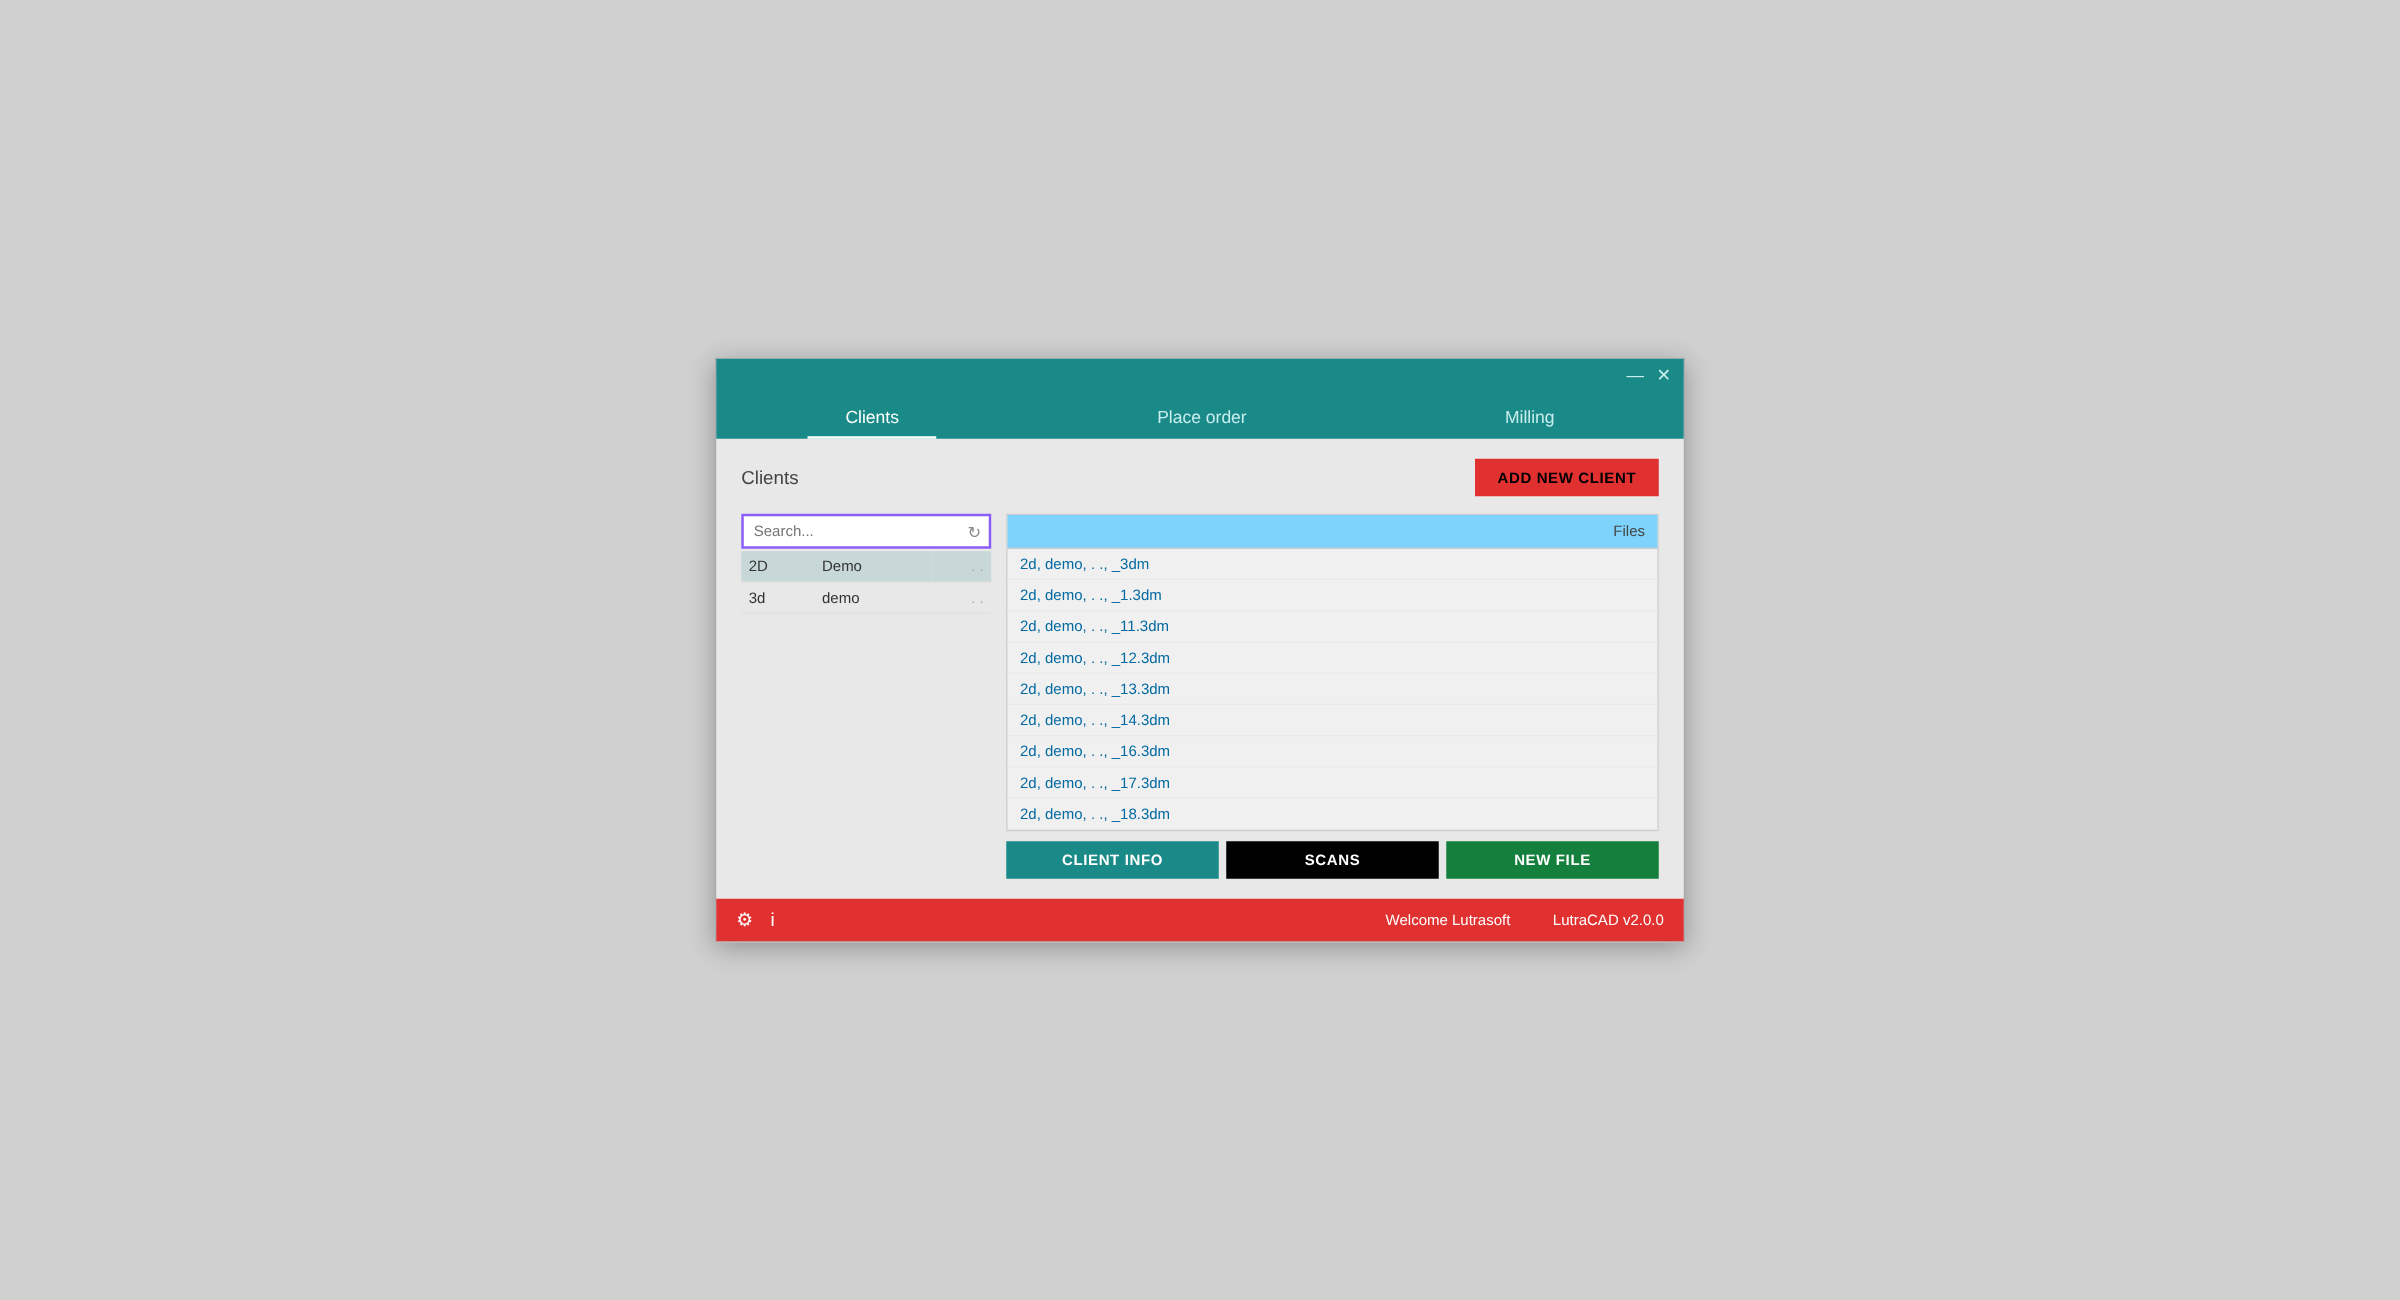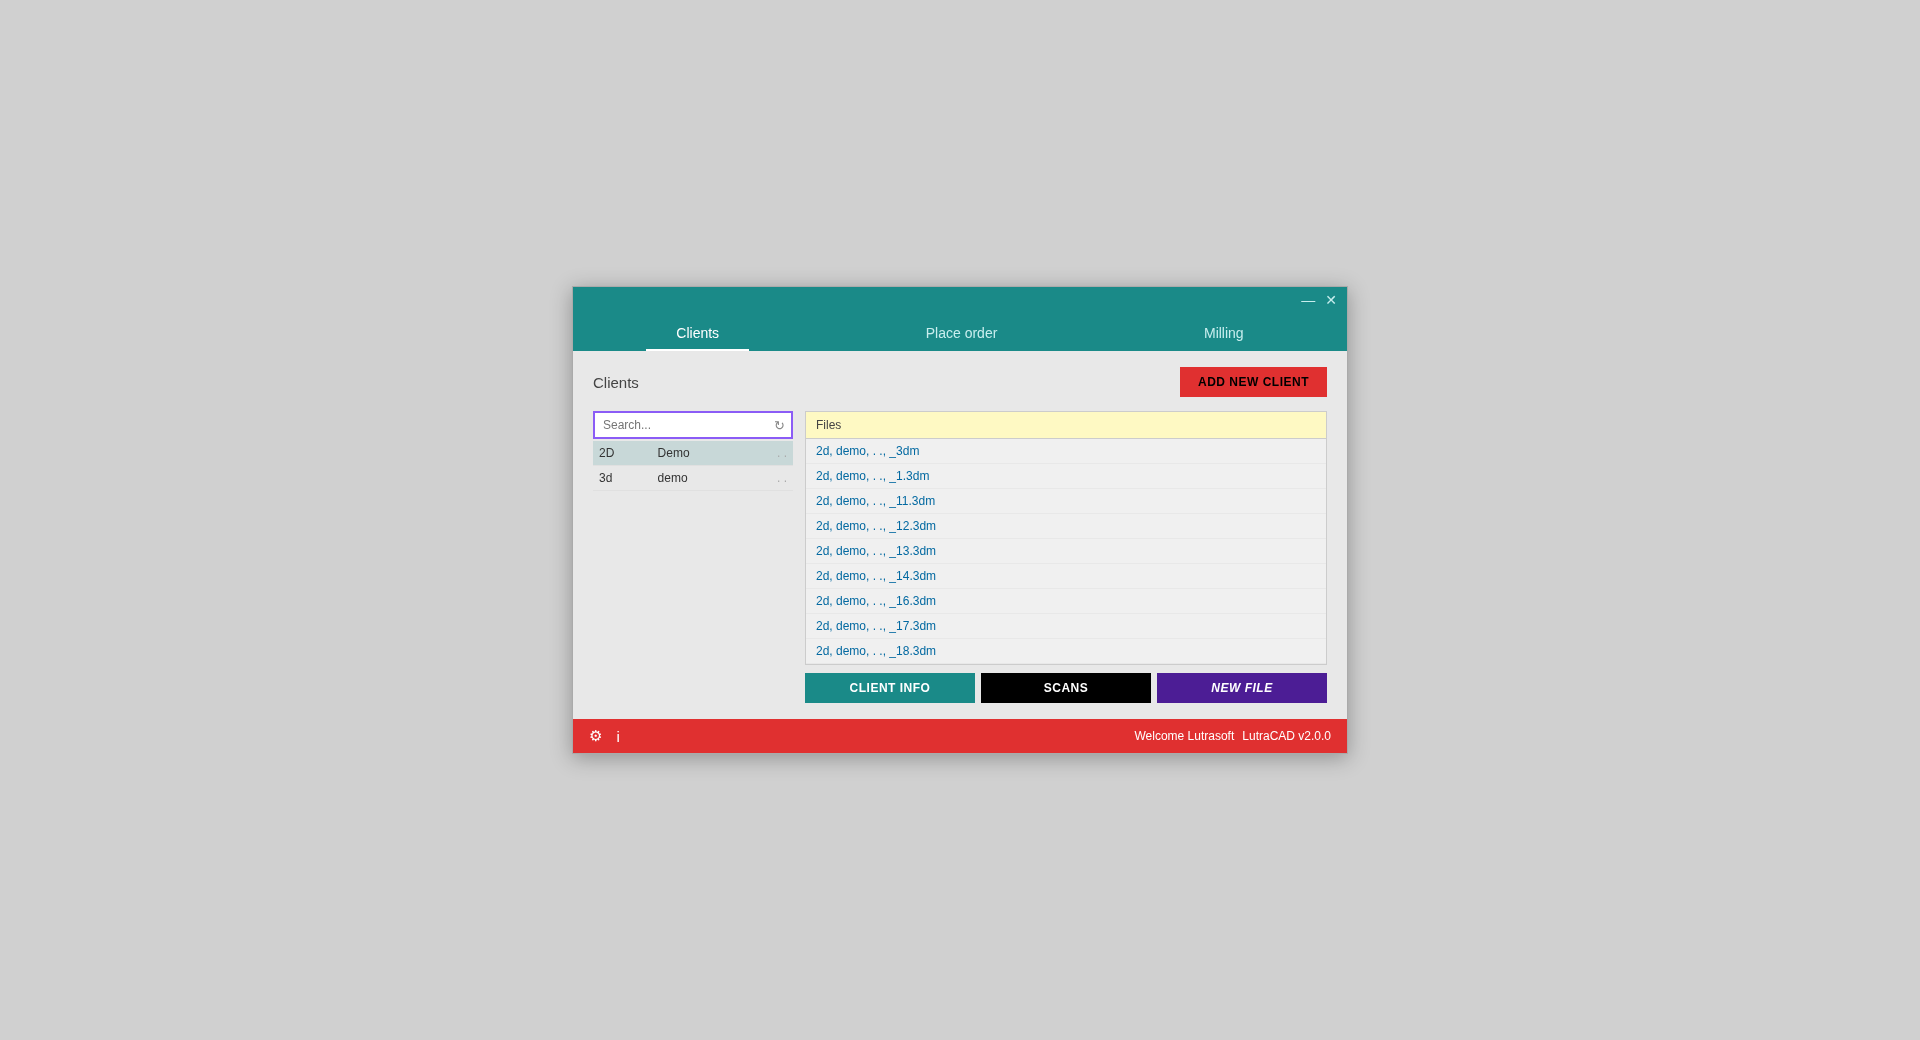--- a/index.html
+++ b/index.html
@@ -178,25 +178,26 @@
 
     .files-container {
       border: 1px solid #ccc;
       background: #f0f0f0;
       flex: 1;
       display: flex;
       flex-direction: column;
     }
 
     .files-header {
-      background: #fef9c3;
+      background: #7dd3fc;
       padding: 6px 10px;
       font-size: 12px;
       color: #444;
       border-bottom: 1px solid #ccc;
+      text-align: right;
     }
 
     .files-list {
       flex: 1;
       overflow-y: auto;
       max-height: 320px;
     }
 
     .files-list::-webkit-scrollbar {
       width: 10px;
@@ -236,23 +237,22 @@
       background: #1a8a88;
       color: white;
     }
 
     .btn-scans {
       background: #000000;
       color: white;
     }
 
     .btn-new-file {
-      background: #4c1d95;
-      color: white;
-      font-style: italic;
+      background: #15803d;
+      color: white;
     }
 
     
     .footer {
       background: #e03030;
       display: flex;
       align-items: center;
       justify-content: space-between;
       padding: 8px 16px;
     }
@@ -266,21 +266,21 @@
     .footer-icon {
       color: white;
       font-size: 15px;
       cursor: pointer;
       background: none;
       border: none;
     }
 
     .footer-right {
       display: flex;
-      gap: 8px;
+      gap: 34px;
       color: white;
       font-size: 12px;
     }
 
     .footer-item {
       color: white;
       font-size: 12px;
     }
   </style>
 </head>

